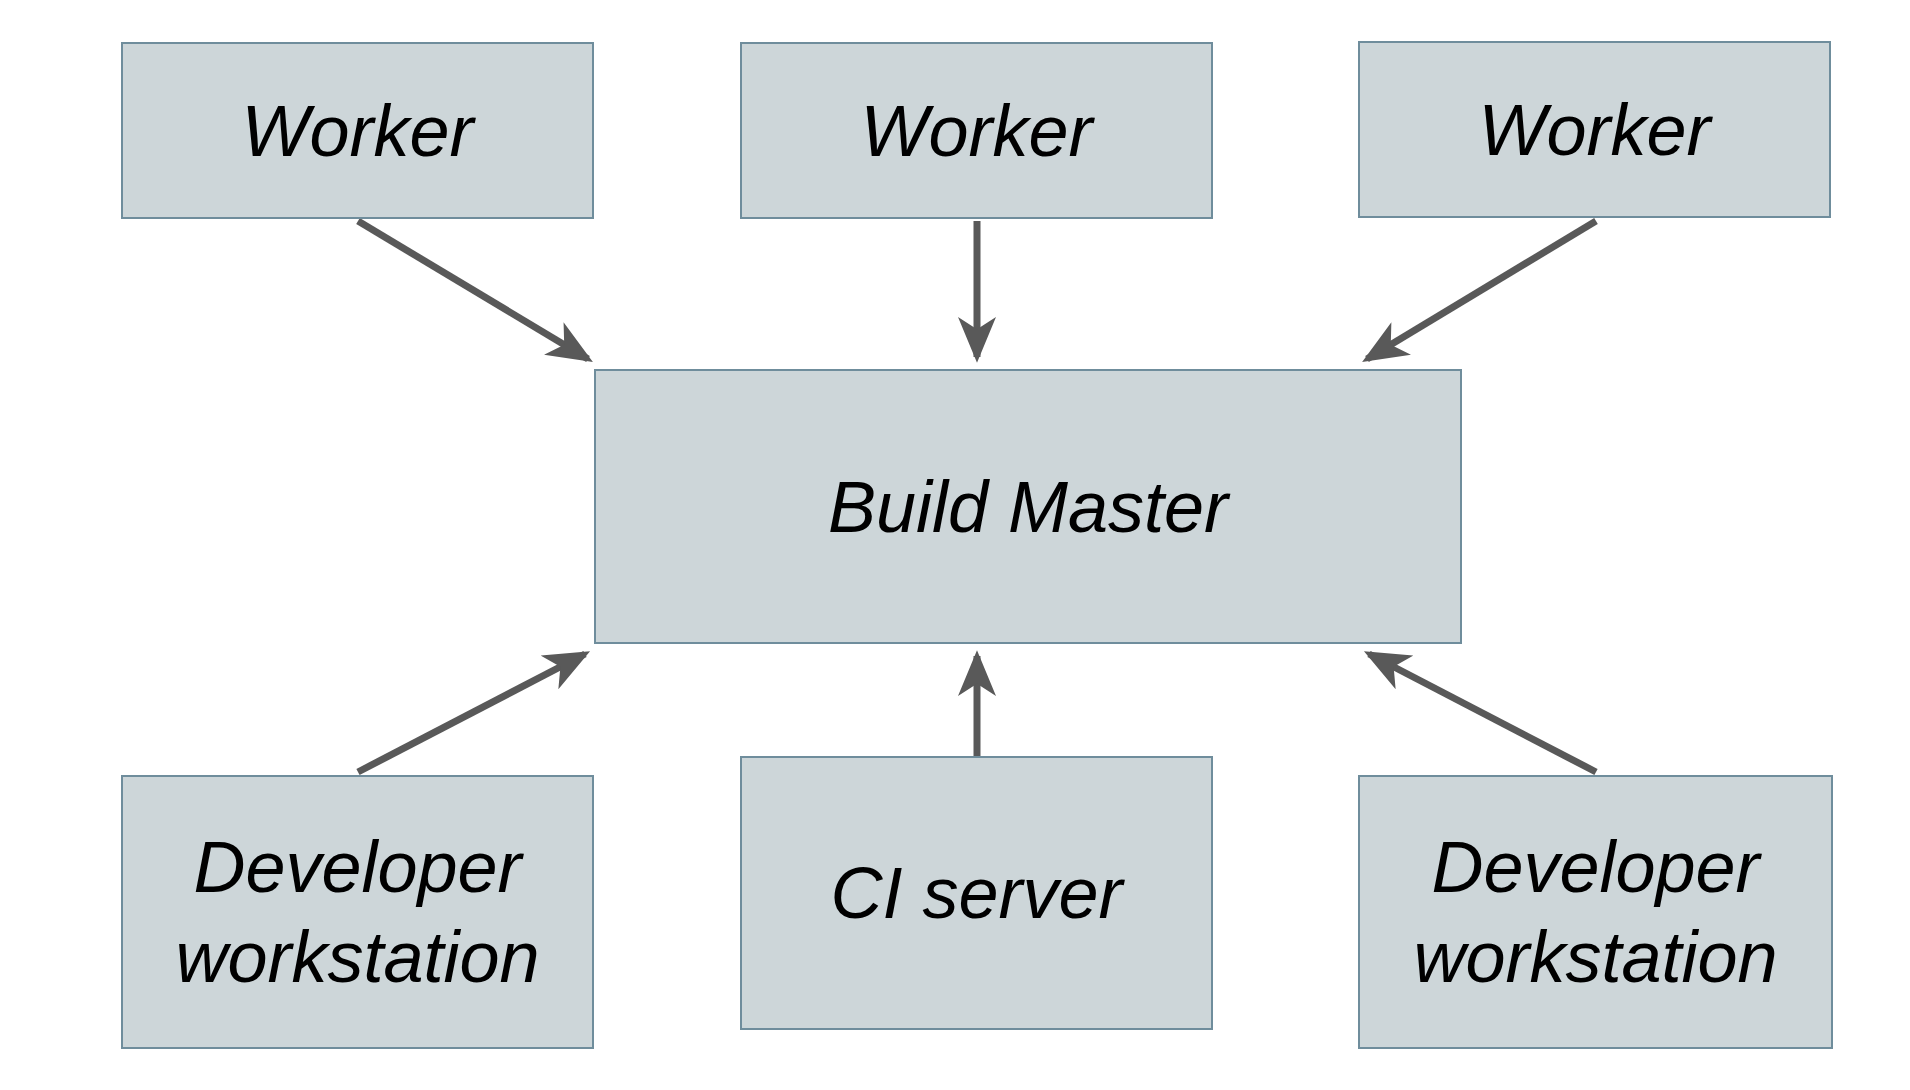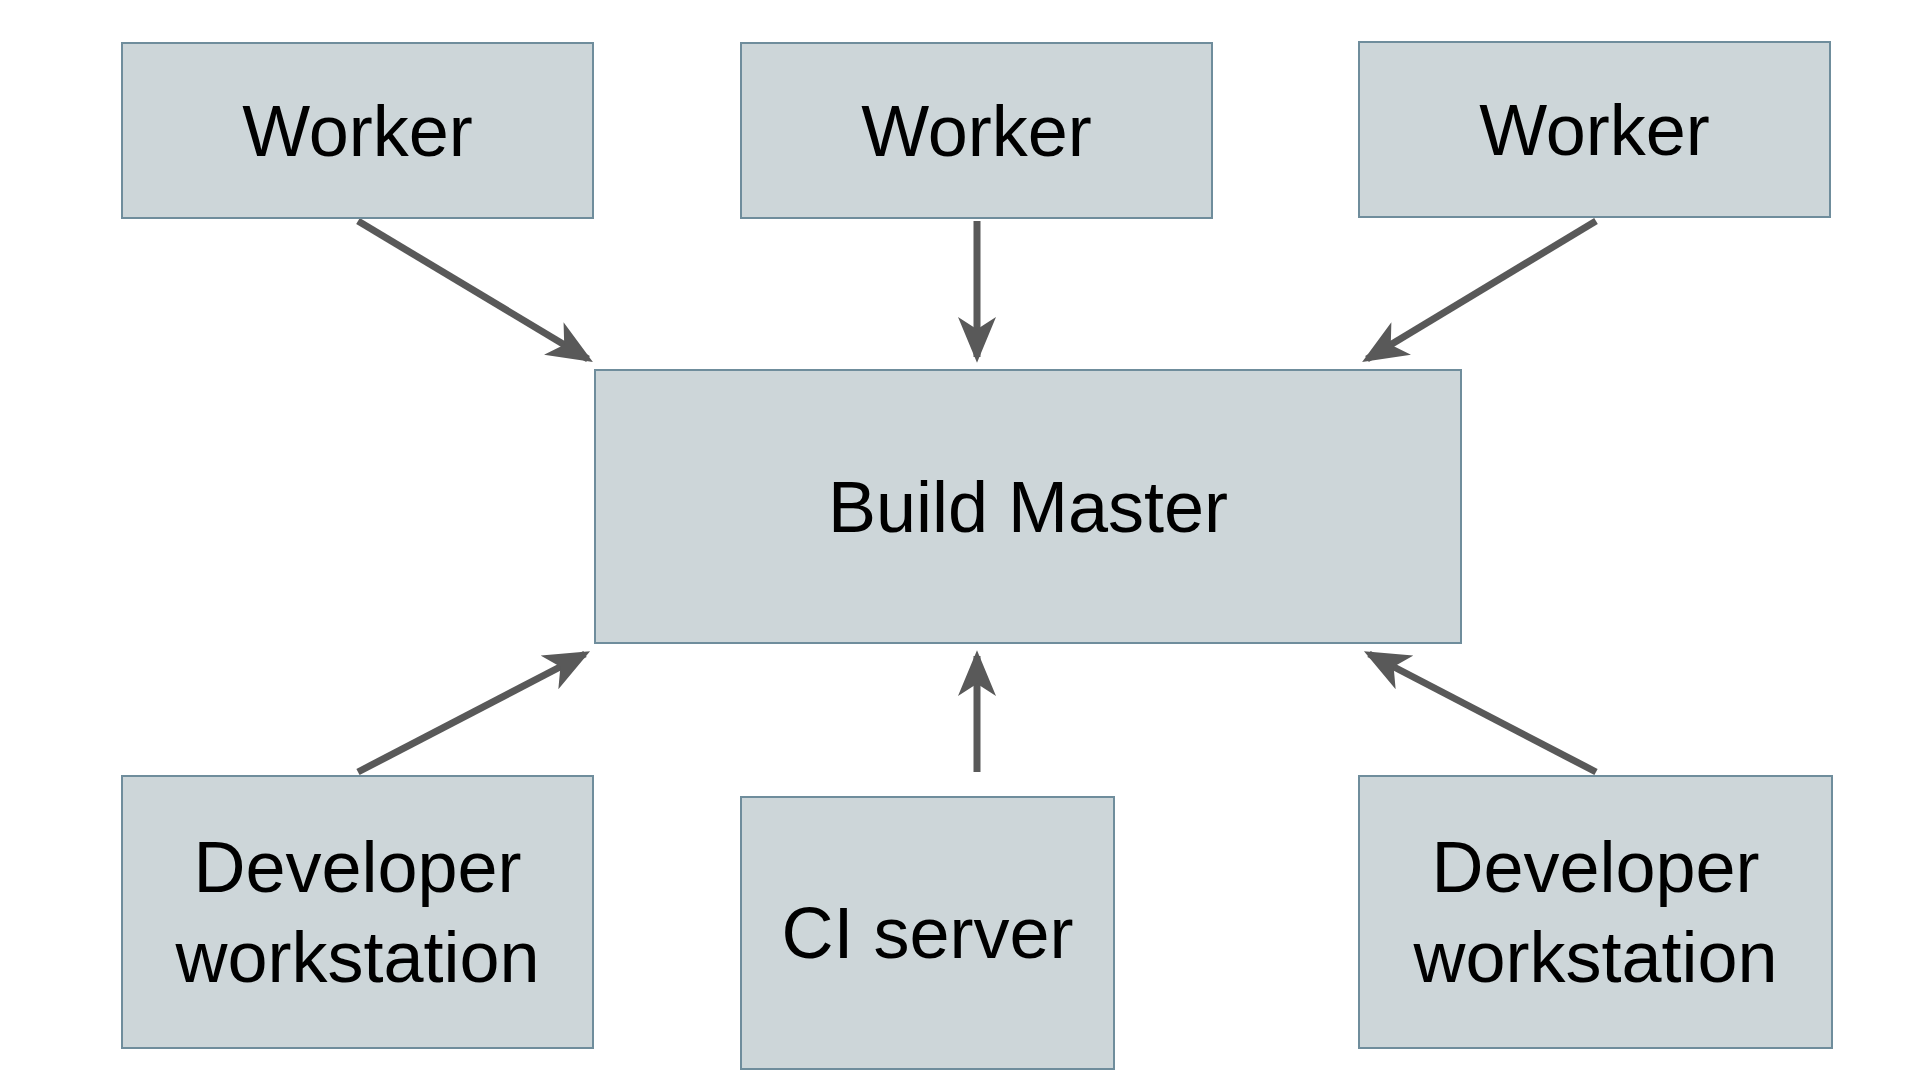--- a/index.html
+++ b/index.html
@@ -17,36 +17,37 @@
   }
   .node {
     position: absolute;
     box-sizing: border-box;
     background: #cdd6d9;
     border: 2px solid #6f8d9c;
     display: flex;
     align-items: center;
     justify-content: center;
     text-align: center;
+    font-style: italic;
   }
   .node .label {
     font-size: 72px;
     line-height: 1.25;
     color: #000000;
     padding: 0 10px;
   }
   
   .n-worker-1 { left: 121px; top: 42px;  width: 473px; height: 177px; }
   .n-worker-2 { left: 740px; top: 42px;  width: 473px; height: 177px; }
   .n-worker-3 { left: 1358px; top: 41px; width: 473px; height: 177px; }
   
   .n-build-master { left: 594px; top: 369px; width: 868px; height: 275px; }
   
   .n-dev-left  { left: 121px;  top: 775px; width: 473px; height: 274px; }
-  .n-ci-server { left: 740px;  top: 796px; width: 375px; height: 274px; }
+  .n-ci-server { left: 740px;  top: 756px; width: 473px; height: 274px; }
   .n-dev-right { left: 1358px; top: 775px; width: 475px; height: 274px; }
 
   .arrows-layer {
     position: absolute;
     left: 0; top: 0;
     width: 1910px;
     height: 1090px;
     pointer-events: none;
   }
 </style>

